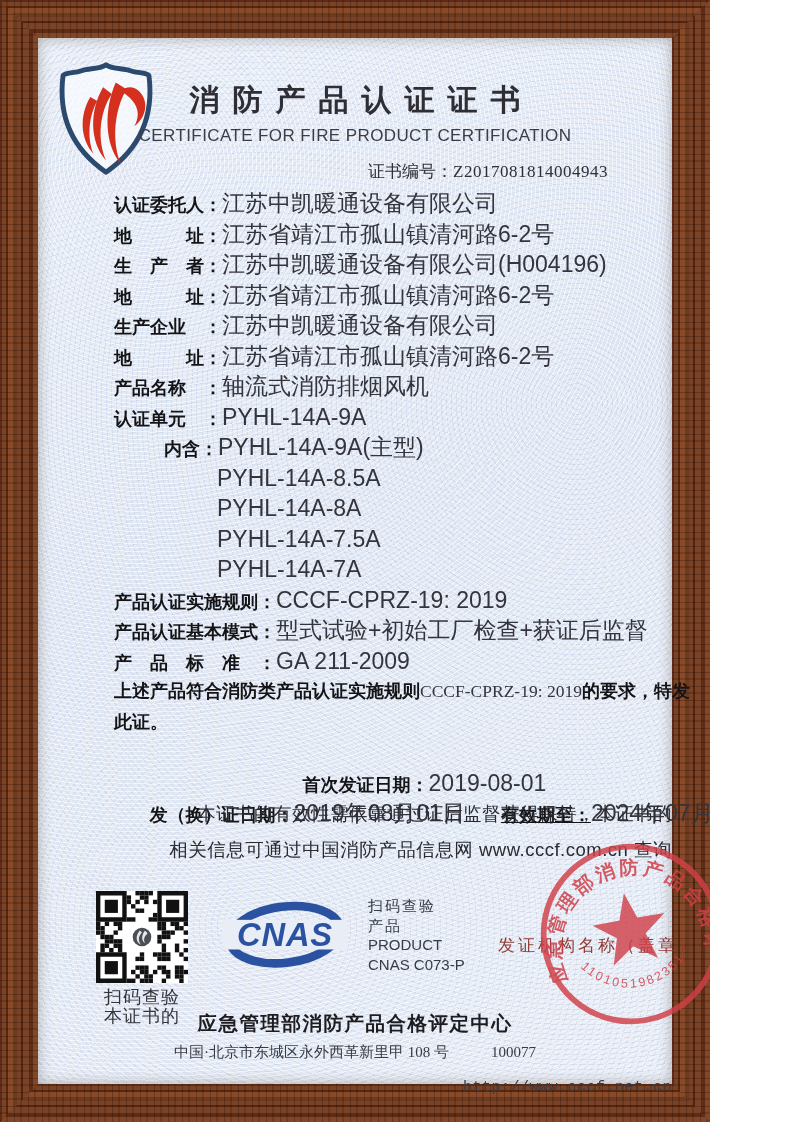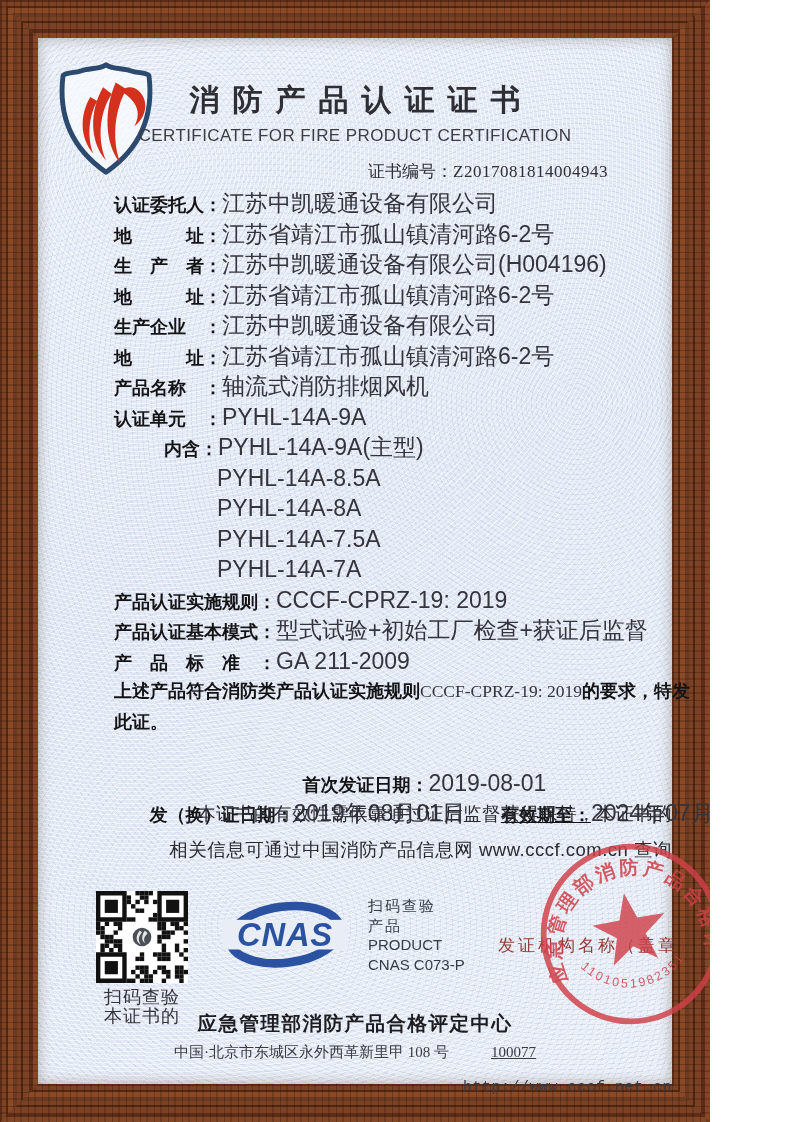--- a/index.html
+++ b/index.html
@@ -69,21 +69,21 @@
   .accred .zh{letter-spacing:2px;}
 
   .seal-wrap{position:absolute;left:497px;top:800px;width:192px;height:192px;transform:rotate(-10deg);opacity:0.92;z-index:3;}
   .seal-overlay{position:absolute;left:460px;top:896px;width:230px;font-size:17px;color:#8e3b35;
     letter-spacing:3px;z-index:2;font-family:"Liberation Serif",serif;}
 
   .org-name{position:absolute;top:972px;left:0;width:100%;text-align:center;
     font-size:19.5px;font-weight:bold;color:#1c1c21;letter-spacing:1.5px;}
   .addr-line{position:absolute;top:1005px;left:0;width:100%;text-align:center;
     font-size:15px;color:#3a3a42;font-family:"Liberation Serif",serif;}
-  .addr-line .post{margin-left:42px;text-decoration:underline;}
+  .addr-line .post{margin-left:42px;}
   .url-line{position:absolute;top:1029px;left:0;width:100%;text-align:right;
     font-size:15px;color:#3a3a42;font-family:Liberation Mono, monospace;letter-spacing:0.5px;margin-top:12px;}
 </style>
 </head>
 <body>
 
 <div class="certificate">
   <div class="wood wood-h wood-top"></div>
   <div class="wood wood-h wood-bottom"></div>
   <div class="wood wood-v wood-left"></div>

